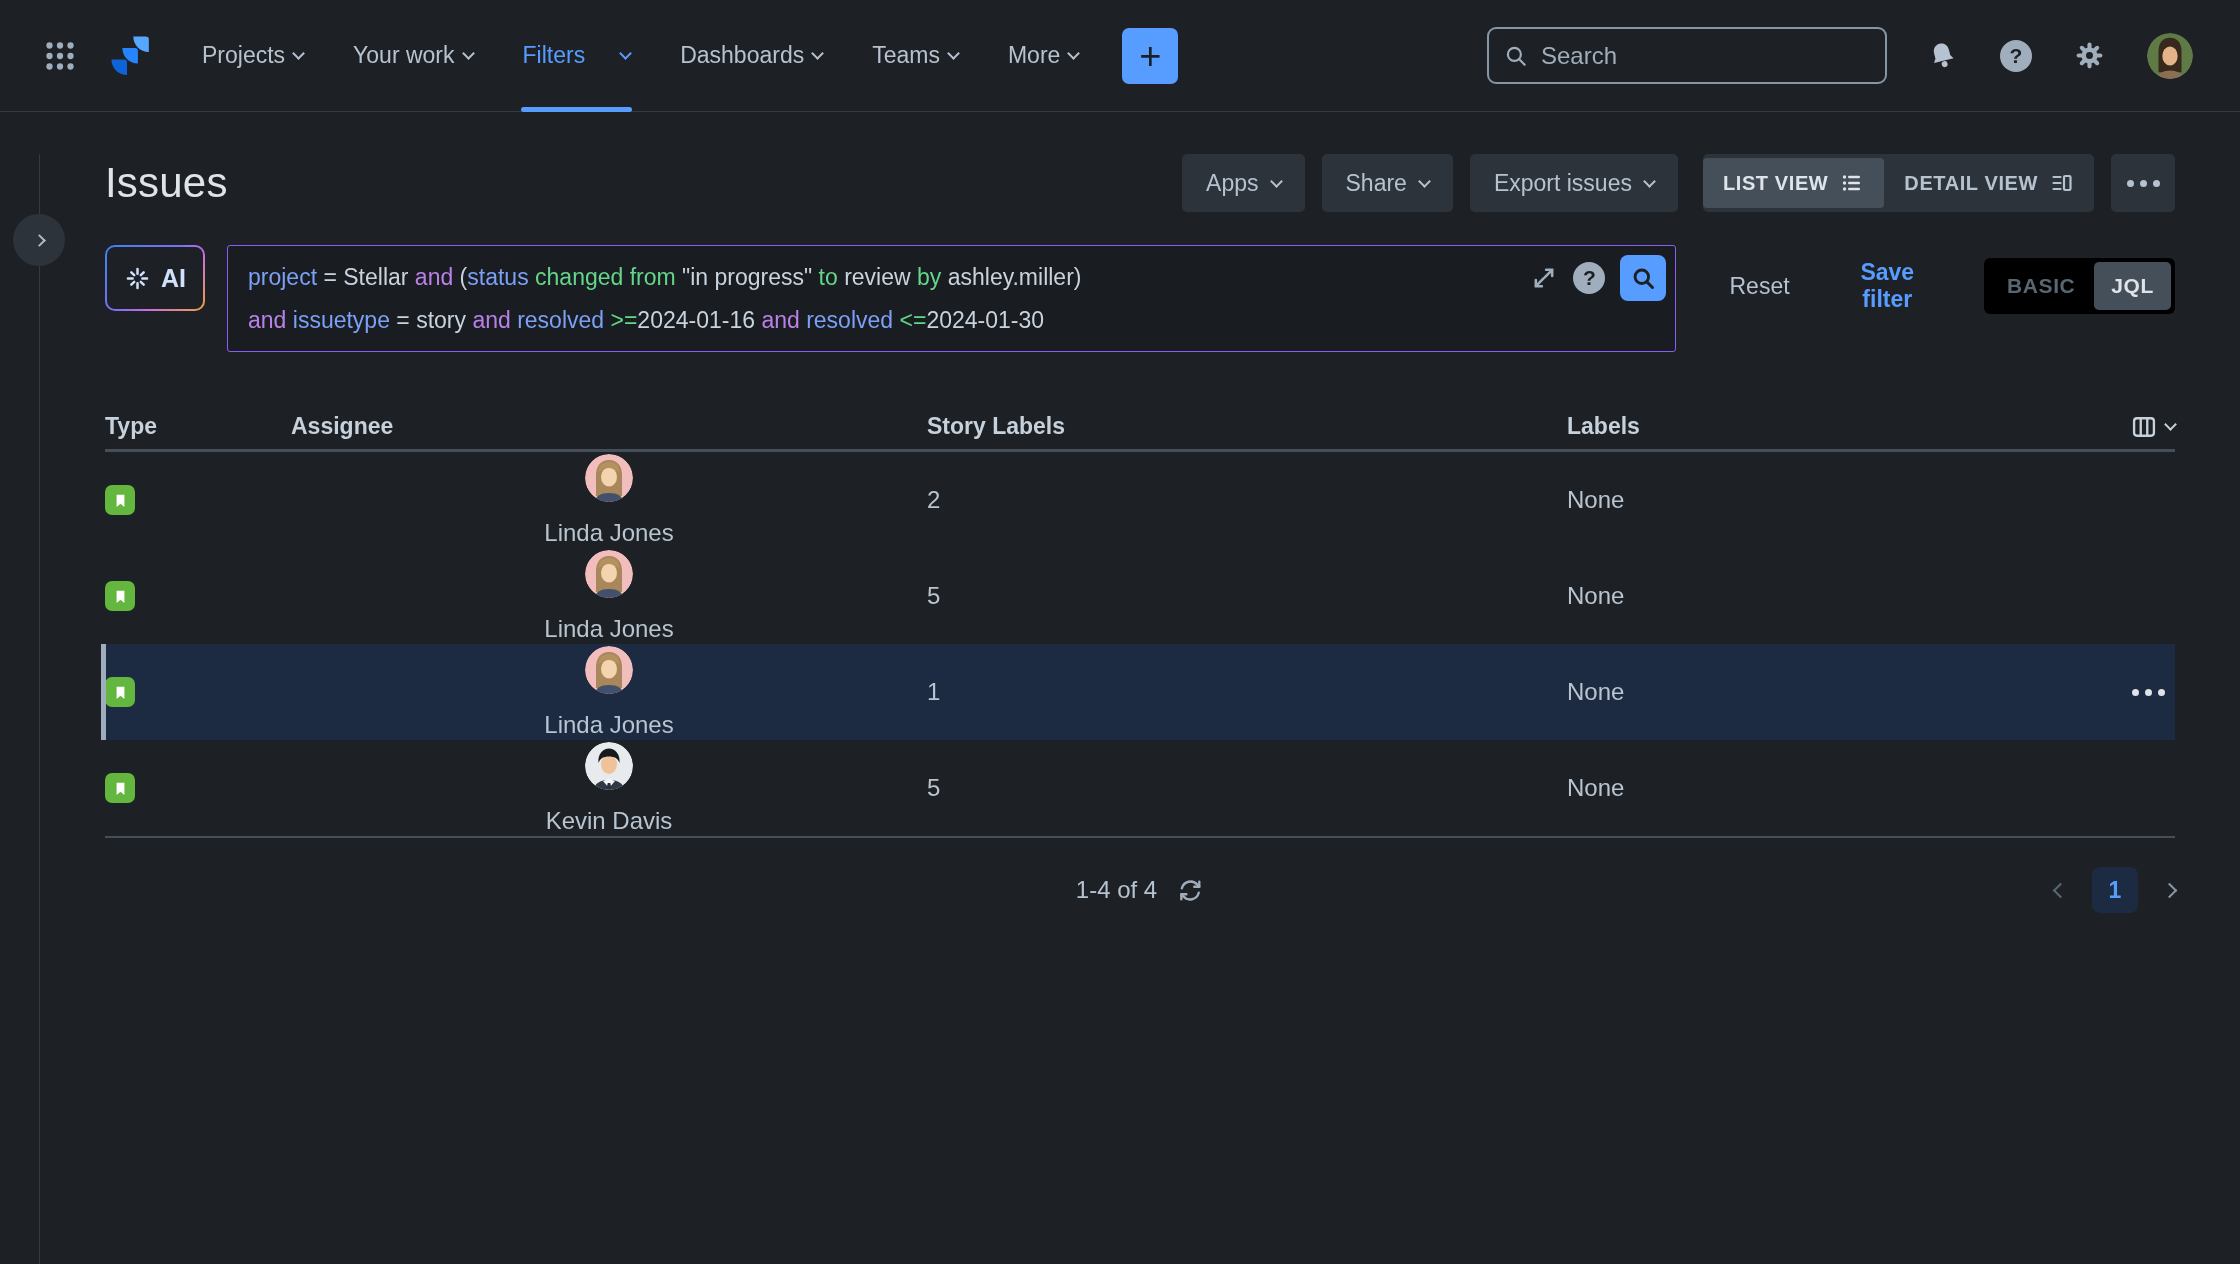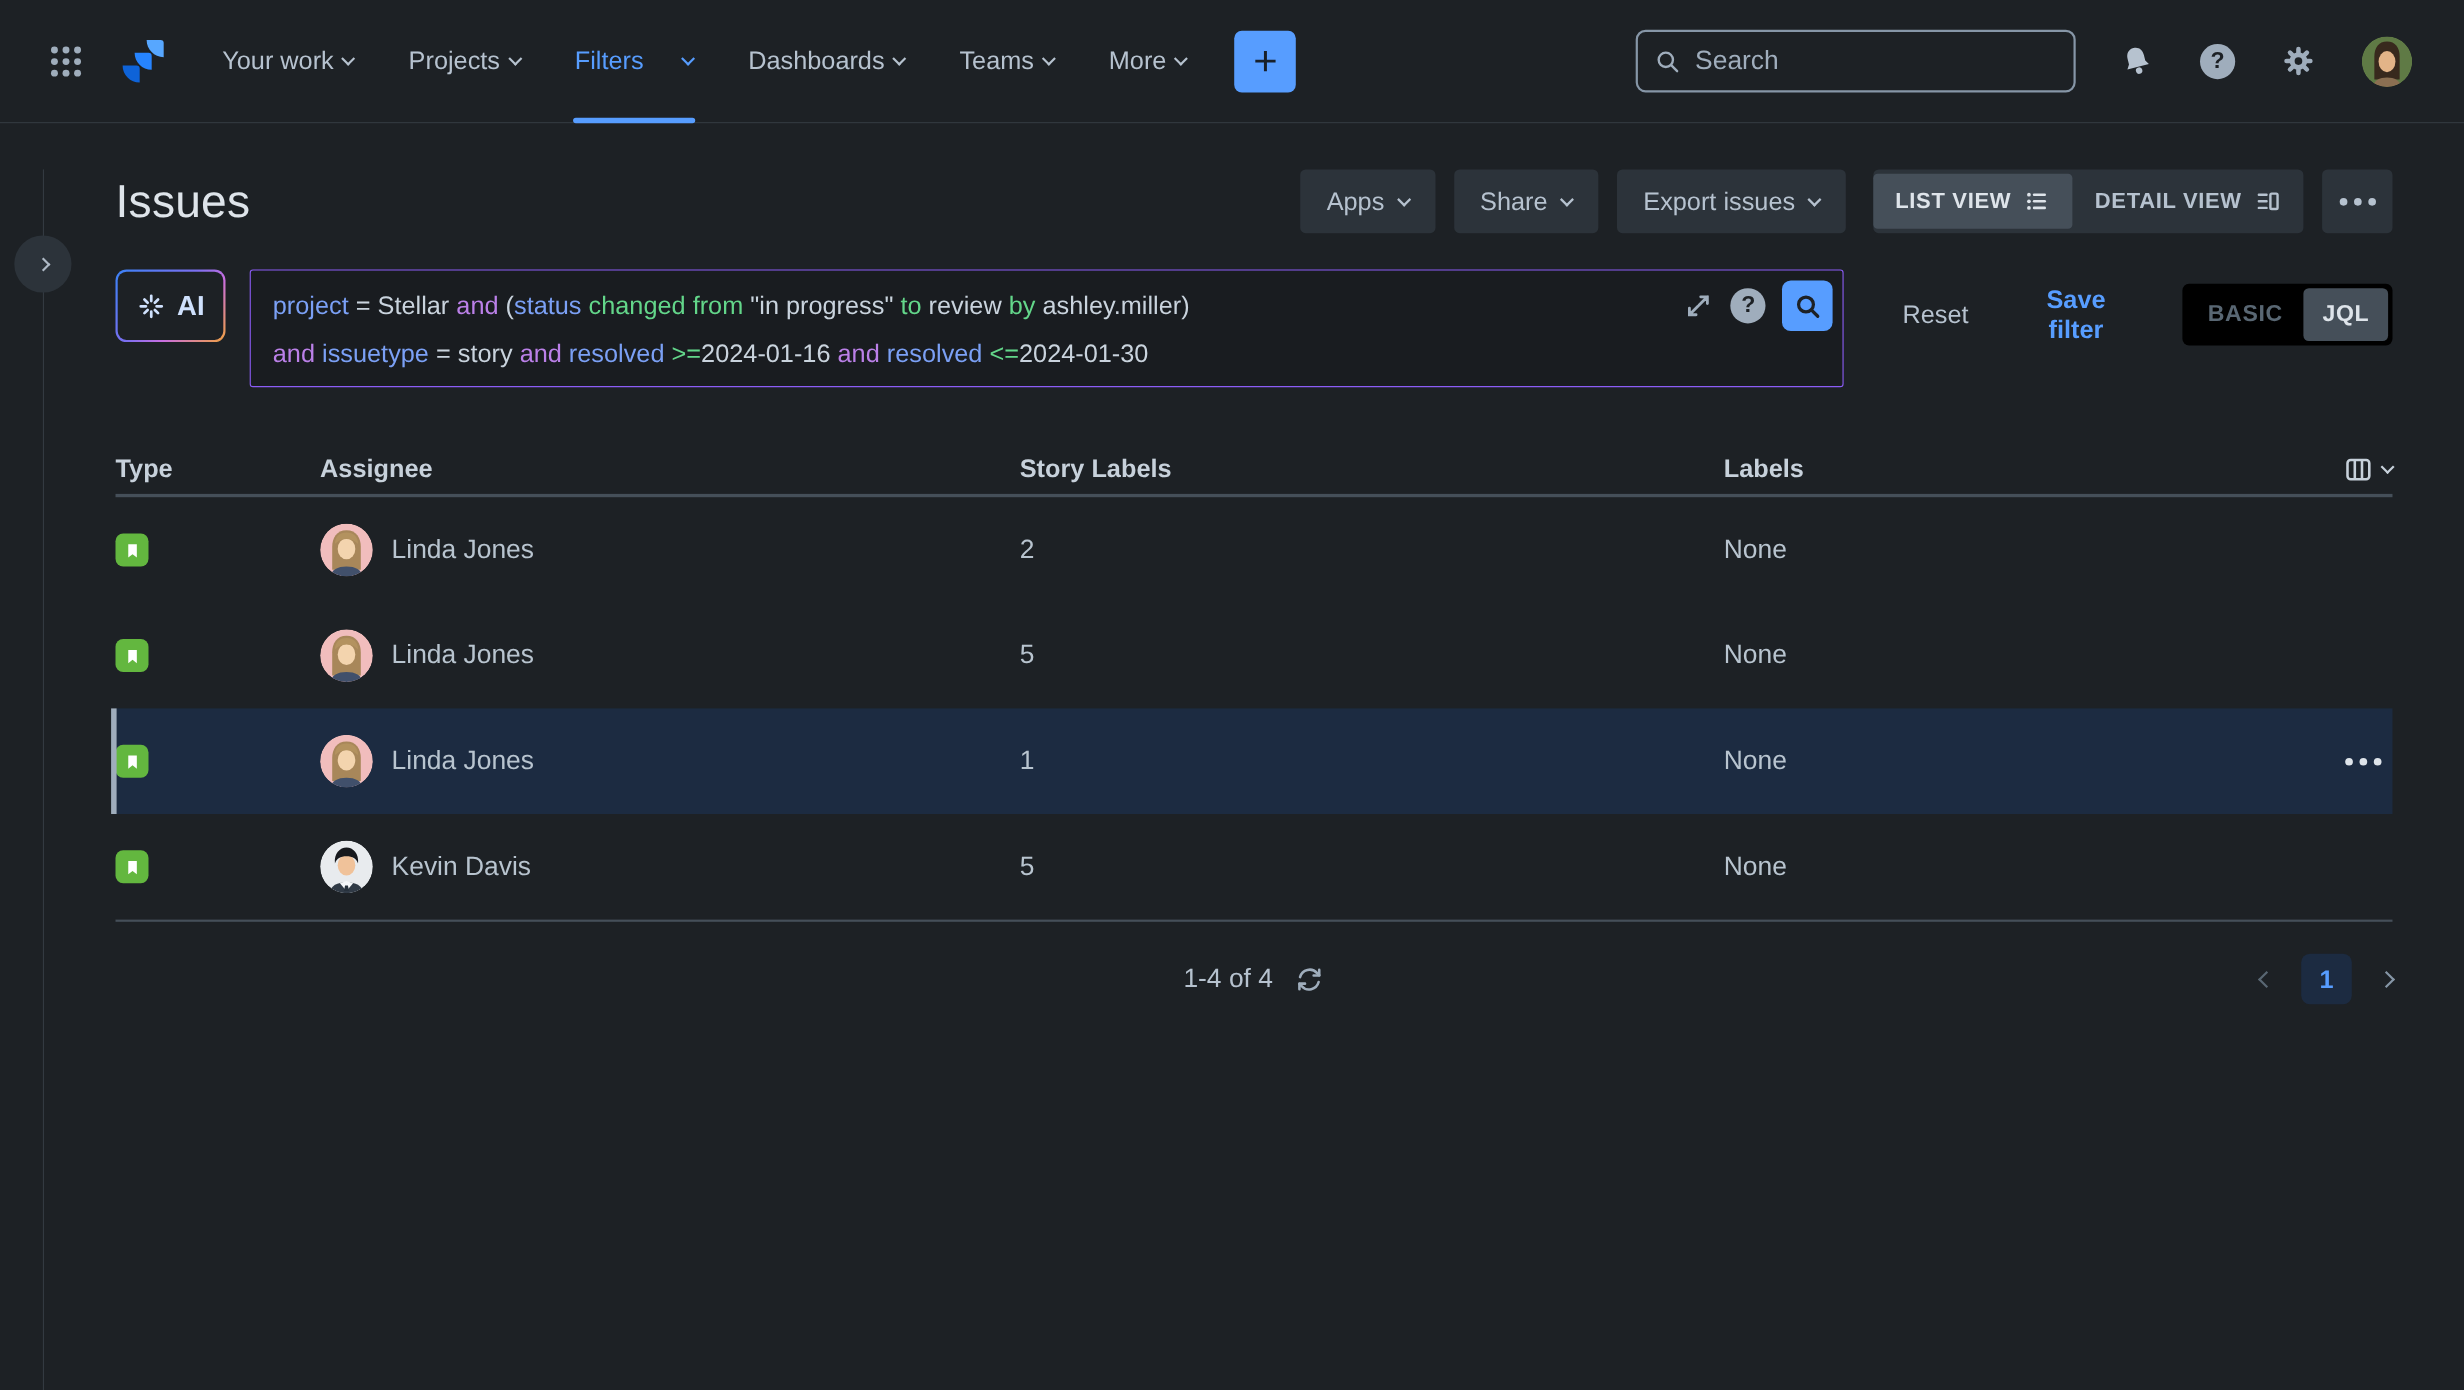--- a/index.html
+++ b/index.html
@@ -67,21 +67,21 @@
   .issues-table{margin-top:52px;}
   .tgrid{display:grid;grid-template-columns:186px 636px 640px 520px 1fr;align-items:center;}
   .thead{height:48px;border-bottom:3px solid var(--divider);font-size:23px;font-weight:600;color:#c7d1db;}
   .th{display:flex;align-items:center;}
   .cols-btn{justify-self:end;display:flex;align-items:center;gap:8px;color:#c7d1db;}
   .row{height:96px;position:relative;font-size:24px;color:#b8c4cf;}
   .row.selected{background:var(--sel-row);}
   .row.selected::before{content:"";position:absolute;left:-4px;top:0;bottom:0;width:5px;background:var(--muted);}
   .rows{border-bottom:2px solid var(--divider);}
   .type-ic{width:30px;height:30px;border-radius:7px;background:var(--story-green);display:flex;align-items:center;justify-content:center;}
-  .assignee{display:flex;align-items:center;gap:17px;}
+  .assignee{display:flex;align-items:center;gap:17px;flex-direction:column;}
   .avatar{width:48px;height:48px;border-radius:50%;overflow:hidden;flex:0 0 48px;}
   .row-more{justify-self:end;display:none;align-items:center;gap:6px;padding:10px;}
   .row.selected .row-more{display:flex;}
   .row-more .dot{background:var(--bright);}
 
   
   .pagination{position:relative;height:56px;margin-top:24px;}
   .pag-center{position:absolute;left:50%;top:0;transform:translateX(-50%);display:flex;align-items:center;gap:20px;height:56px;font-size:24px;color:var(--text);text-align:center;}
   .pag-right{position:absolute;right:0;top:0;height:56px;display:flex;align-items:center;gap:26px;}
   .pchev{width:11px;height:11px;border-right:2.6px solid currentColor;border-bottom:2.6px solid currentColor;display:inline-block;}
@@ -117,25 +117,25 @@
   </button>
   <a class="logo">
     <svg width="46" height="46" viewBox="0 0 40 40">
       <path d="M22 3 h11 a2.5 2.5 0 0 1 2.5 2.5 V16.5 C28 16.5 22 10.5 22 3 z" fill="#57a7ff"></path>
       <path d="M12.5 13 h11 a2.5 2.5 0 0 1 2.5 2.5 V26.5 C18.5 26.5 12.5 20.5 12.5 13 z" fill="#2684ff"></path>
       <path d="M3 23 h11 a2.5 2.5 0 0 1 2.5 2.5 V36.5 C9 36.5 3 30.5 3 23 z" fill="#0e63d8"></path>
     </svg>
   </a>
   <nav class="navitems">
     <div class="nav-item">
+        <span>Projects</span>
+        <i class="chev"></i>
+      </div>
+    <div class="nav-item">
         <span>Your work</span>
-        <i class="chev"></i>
-      </div>
-    <div class="nav-item">
-        <span>Projects</span>
         <i class="chev"></i>
       </div>
     <div class="nav-item active">
         <span>Filters</span>
         <i class="chev"></i>
       </div>
     <div class="nav-item">
         <span>Dashboards</span>
         <i class="chev"></i>
       </div>

